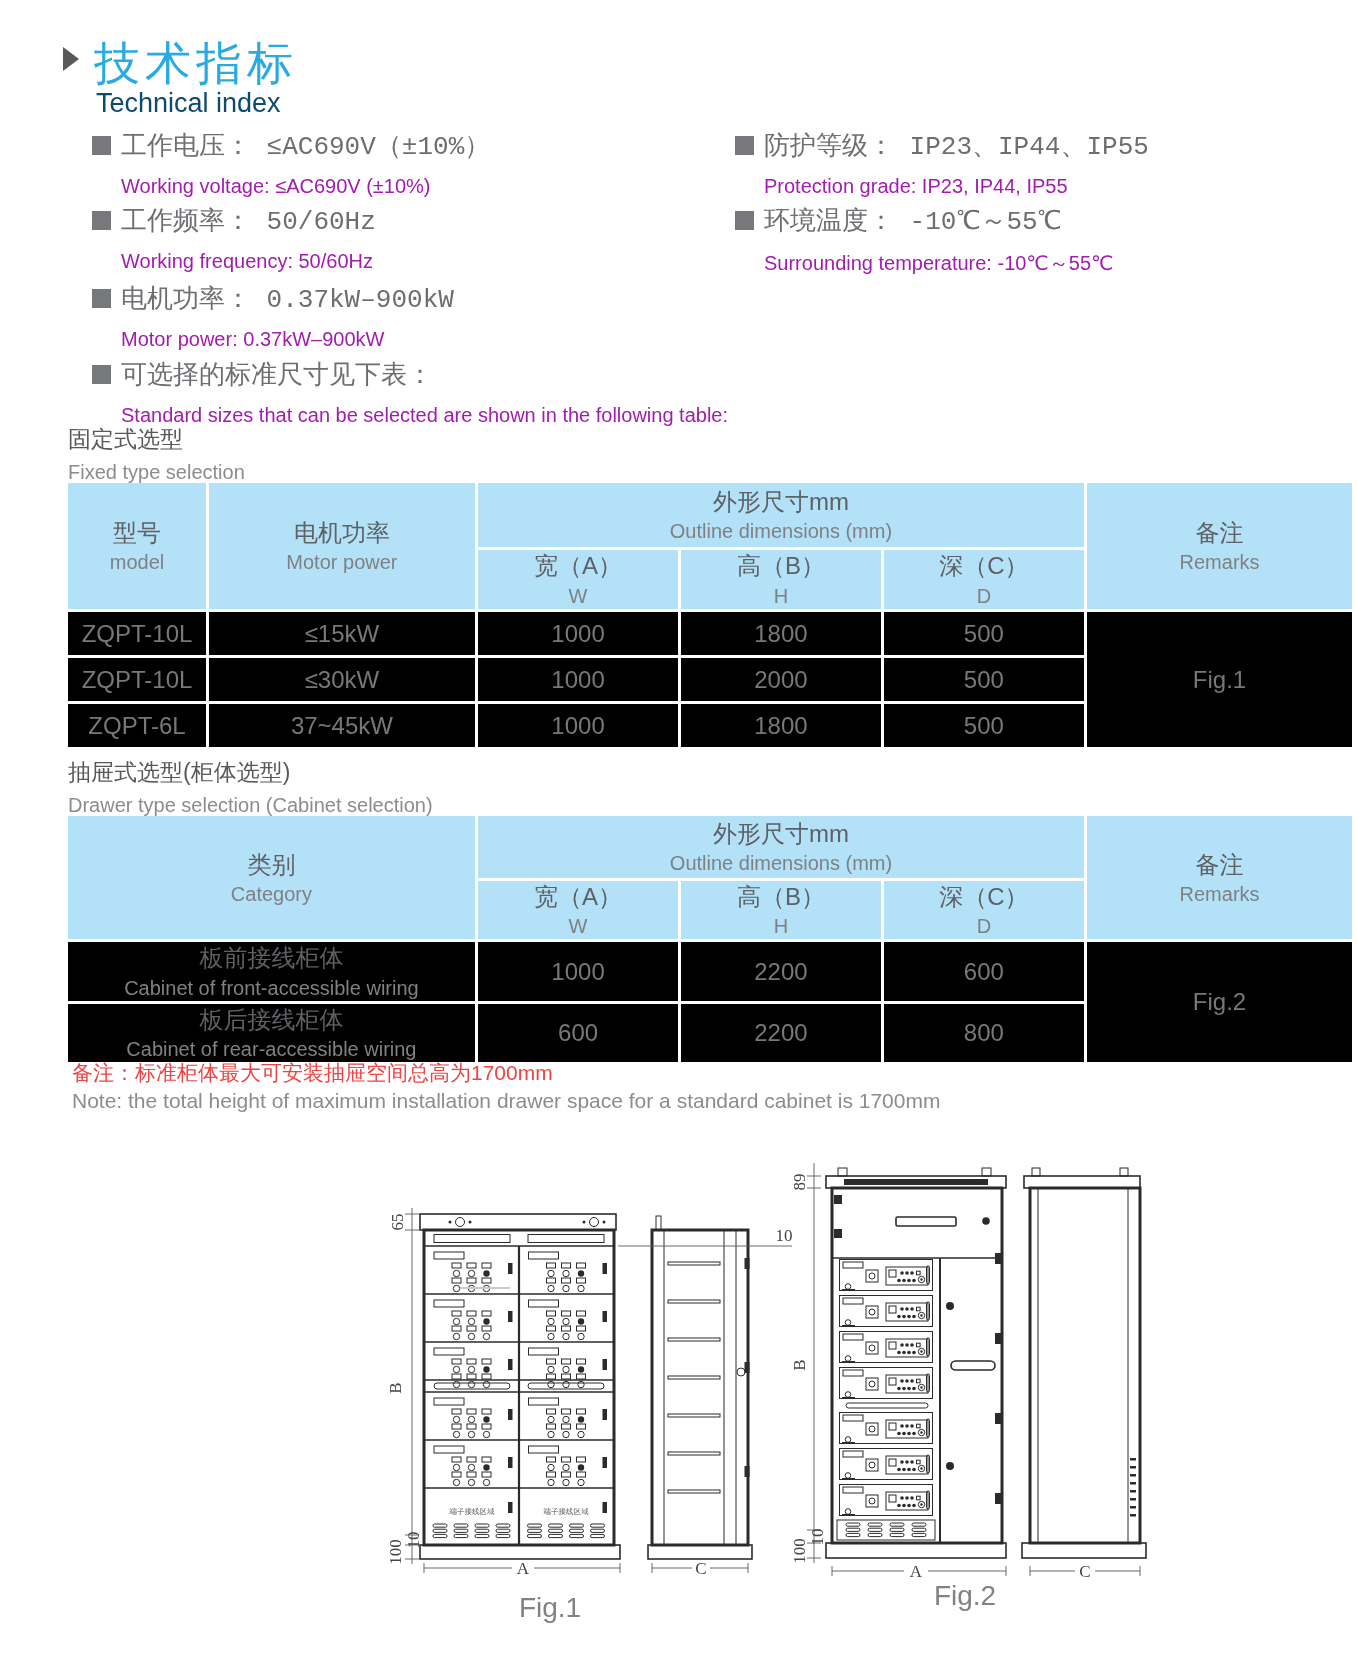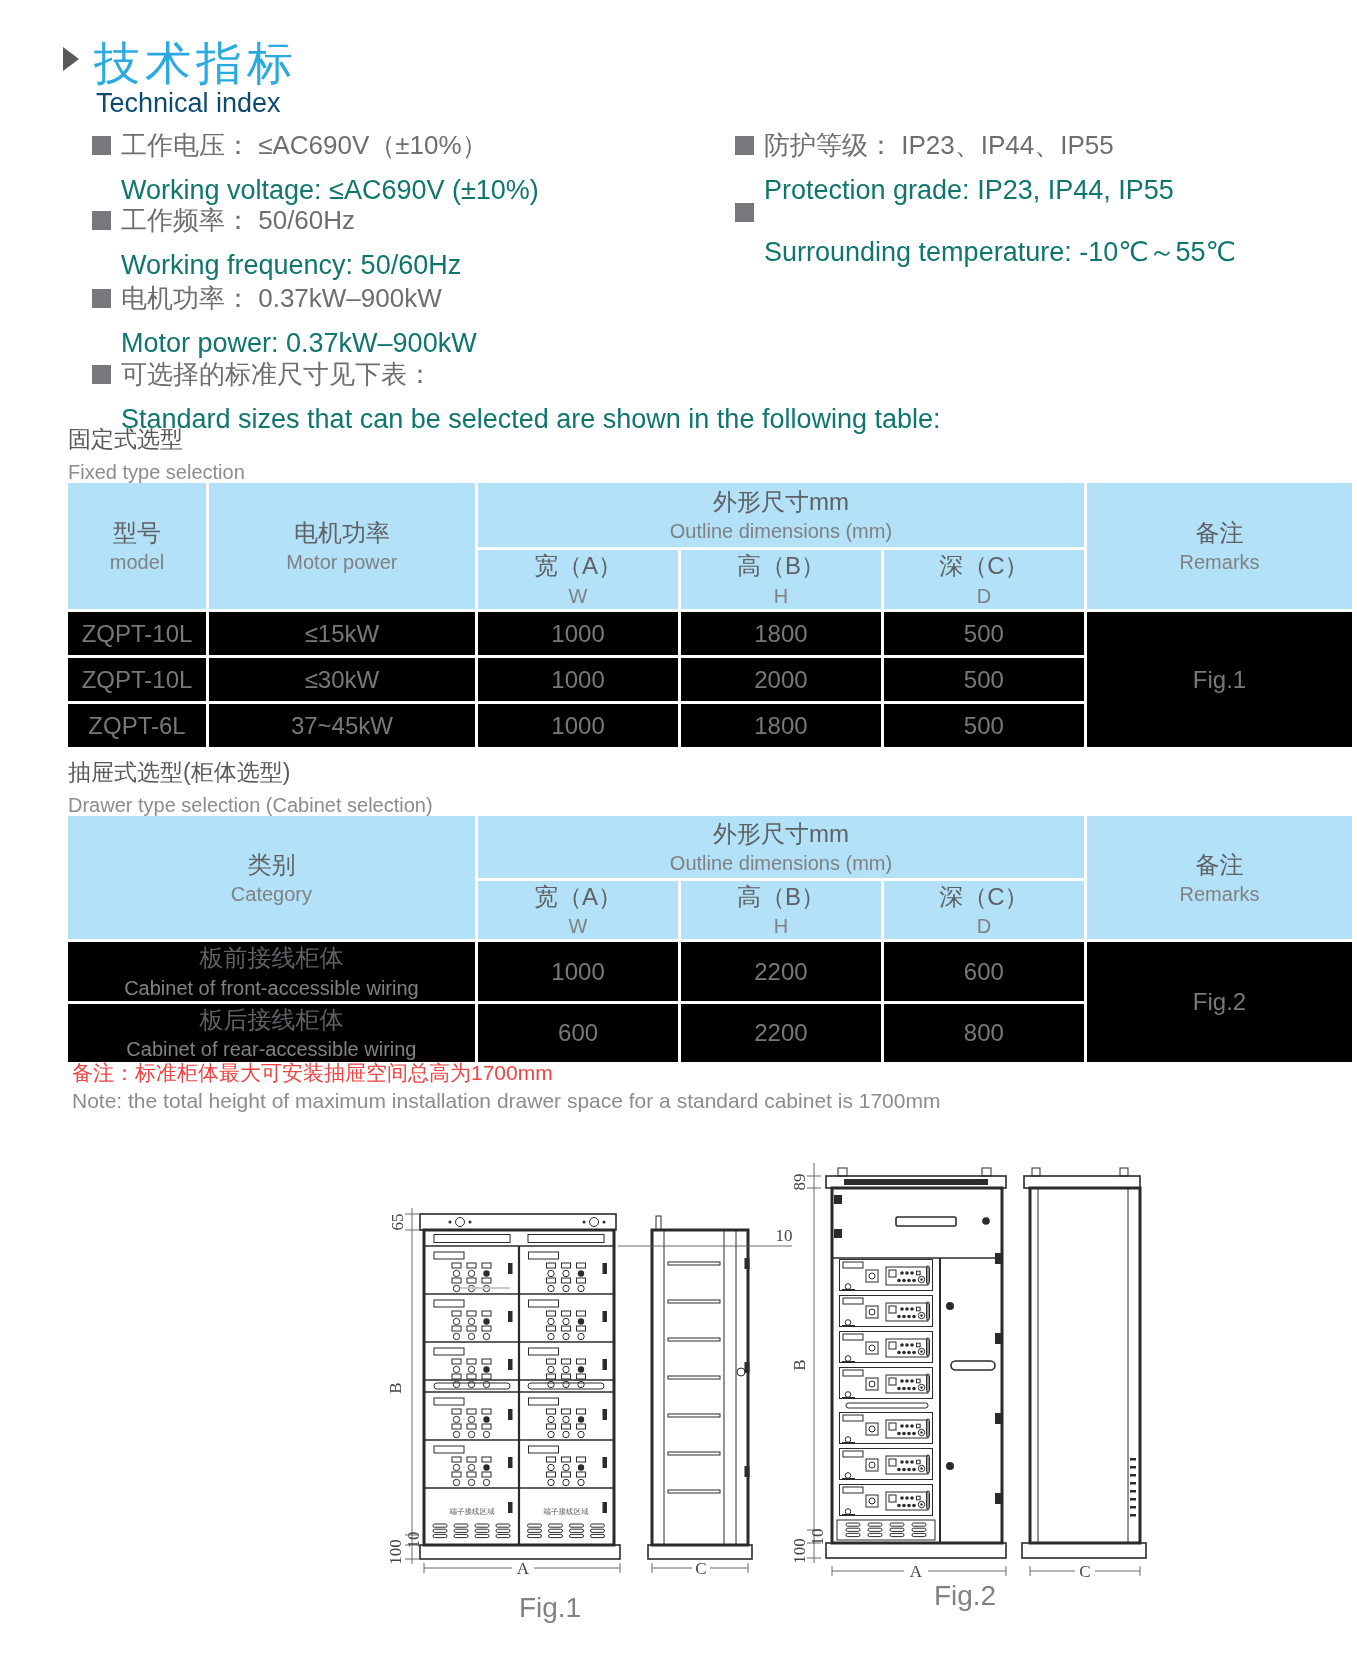--- a/index.html
+++ b/index.html
@@ -7,23 +7,23 @@
         font-family:"Liberation Sans","DejaVu Sans",sans-serif;color:#808285;margin-left:32px;}
 
   
   .title-arrow{position:absolute;left:31px;top:47px;width:0;height:0;
     border-left:16px solid #58595b;border-top:12px solid transparent;border-bottom:12px solid transparent;}
   .title-cn{position:absolute;left:62px;top:33px;font-size:46px;letter-spacing:5px;color:#29abe2;font-weight:500;}
   .title-en{position:absolute;left:64px;top:88px;font-size:27px;color:#0c4a6e;}
 
   
   .spec{position:absolute;white-space:nowrap;}
-  .spec-cn{font-size:26px;color:#6d6e71;display:flex;align-items:center;}
+  .spec-cn{font-size:26px;color:#6d6e71;display:flex;align-items:center;font-family:Liberation Mono, monospace;}
   .bullet{display:inline-block;width:19px;height:19px;background:#77787b;margin-right:10px;flex:0 0 auto;}
-  .spec-en{font-size:27px;color:#0f766e;margin-left:29px;margin-top:12px;}
+  .spec-en{font-size:20px;color:#a21caf;margin-left:29px;margin-top:12px;}
 
   .section-label{position:absolute;white-space:nowrap;}
   .section-cn{font-size:23px;color:#58595b;}
   .section-en{font-size:20px;color:#8a8c8f;margin-top:6px;}
 
   
   table.spec-table{position:absolute;border-collapse:separate;border-spacing:3px;table-layout:fixed;}
   table.spec-table td,table.spec-table th{text-align:center;vertical-align:middle;padding:0;font-weight:normal;}
   .hd{background:#b3e1f7;}
   .bd{background:#000000;}
@@ -79,20 +79,21 @@
   <div class="spec" style="left:703px;top:128px">
     <div class="spec-cn">
         <span class="bullet"></span>
         <span>防护等级： IP23、IP44、IP55</span>
       </div>
     <div class="spec-en">Protection grade: IP23, IP44, IP55</div>
   </div>
   <div class="spec" style="left:703px;top:203px">
     <div class="spec-cn">
         <span class="bullet"></span>
+        <span>环境温度： -10℃～55℃</span>
       </div>
     <div class="spec-en">Surrounding temperature: -10℃～55℃</div>
   </div>
   <div class="spec" style="left:60px;top:357px">
     <div class="spec-cn">
         <span class="bullet"></span>
         <span>可选择的标准尺寸见下表：</span>
       </div>
     <div class="spec-en">Standard sizes that can be selected are shown in the following table:</div>
   </div>

